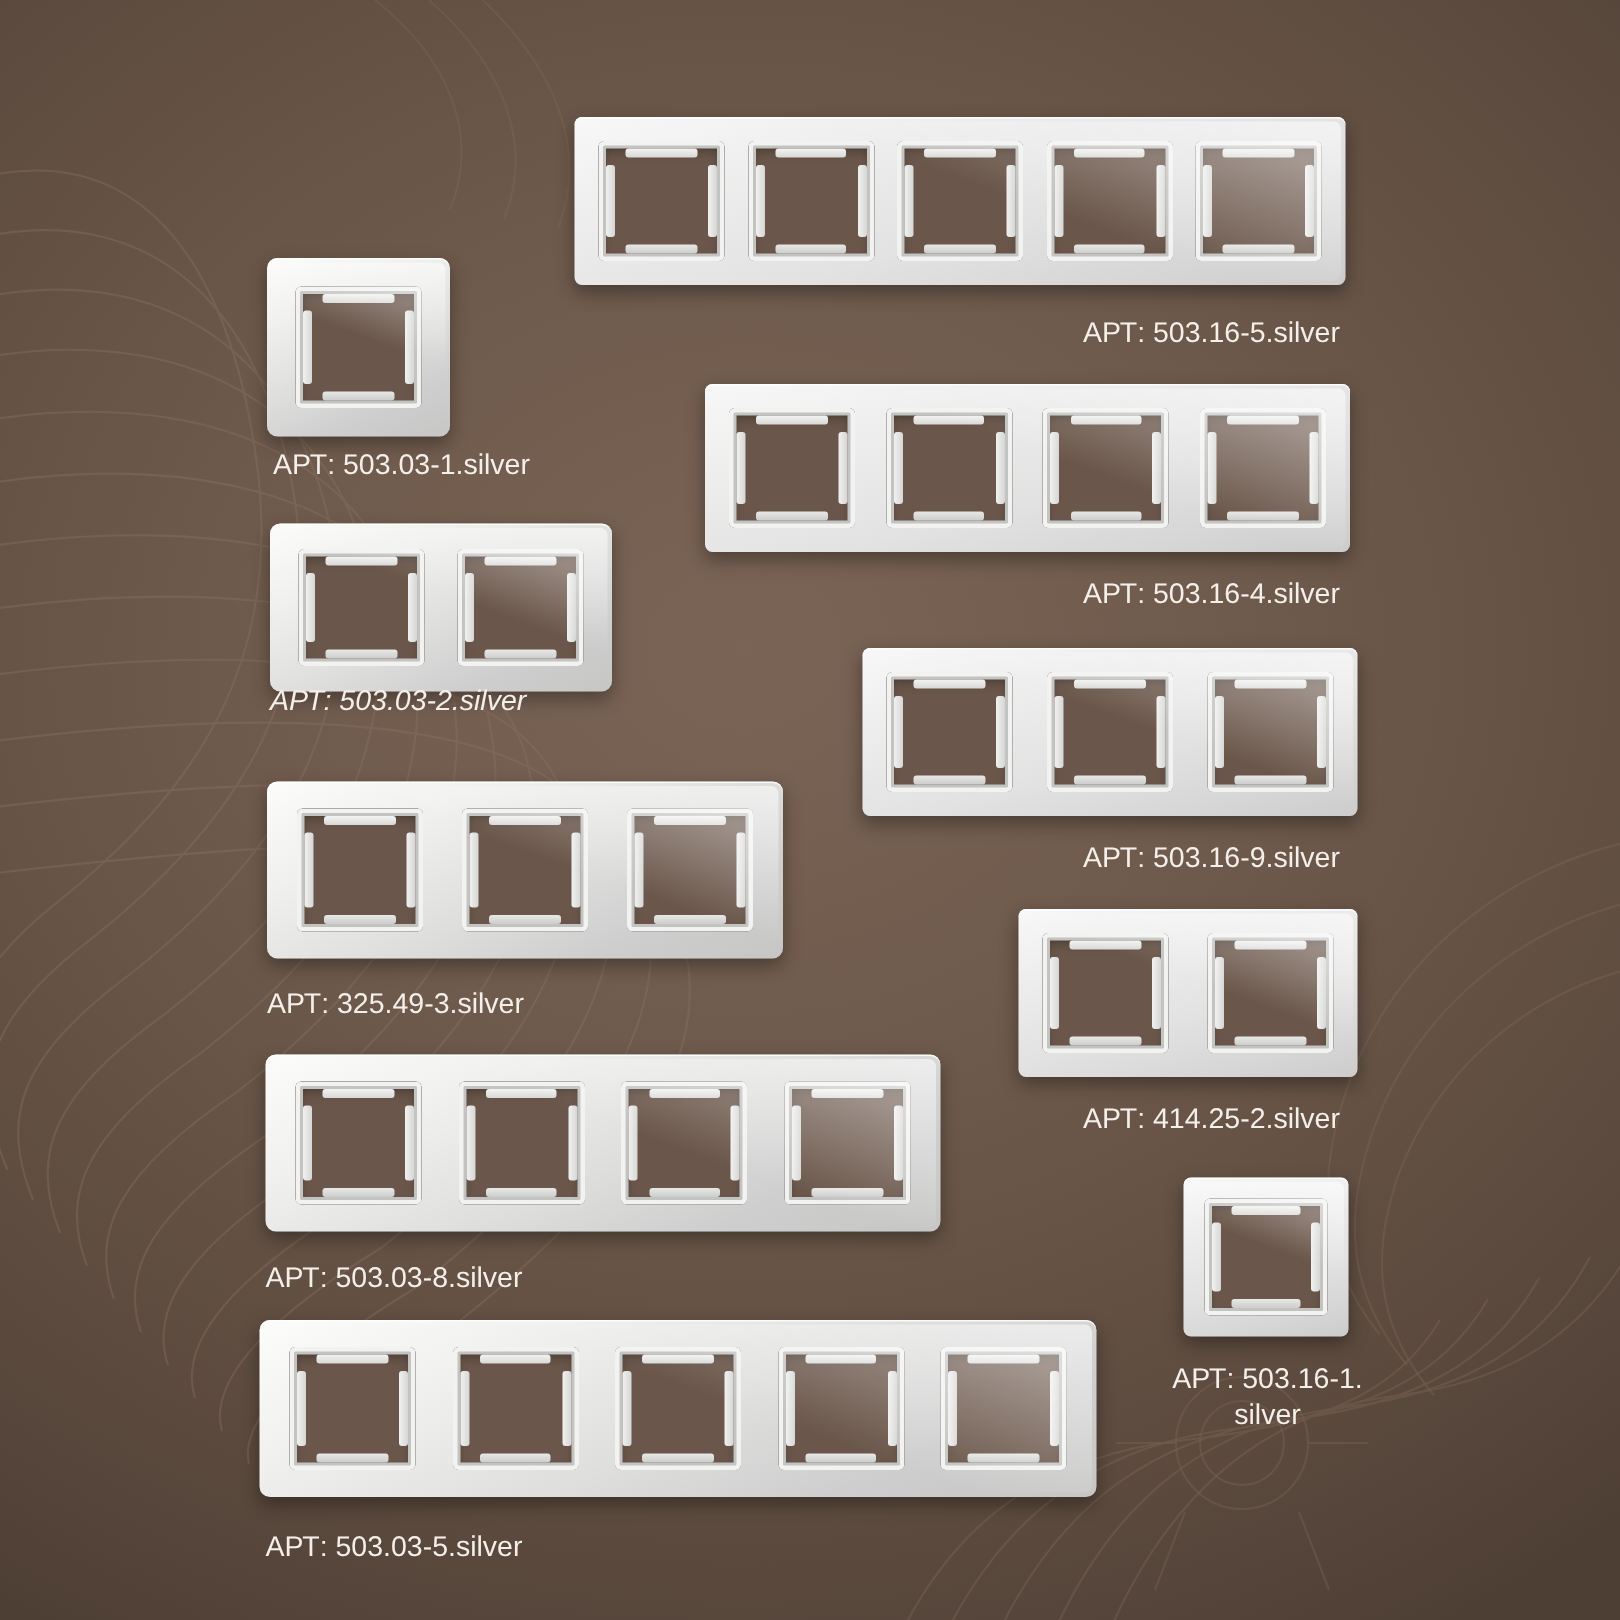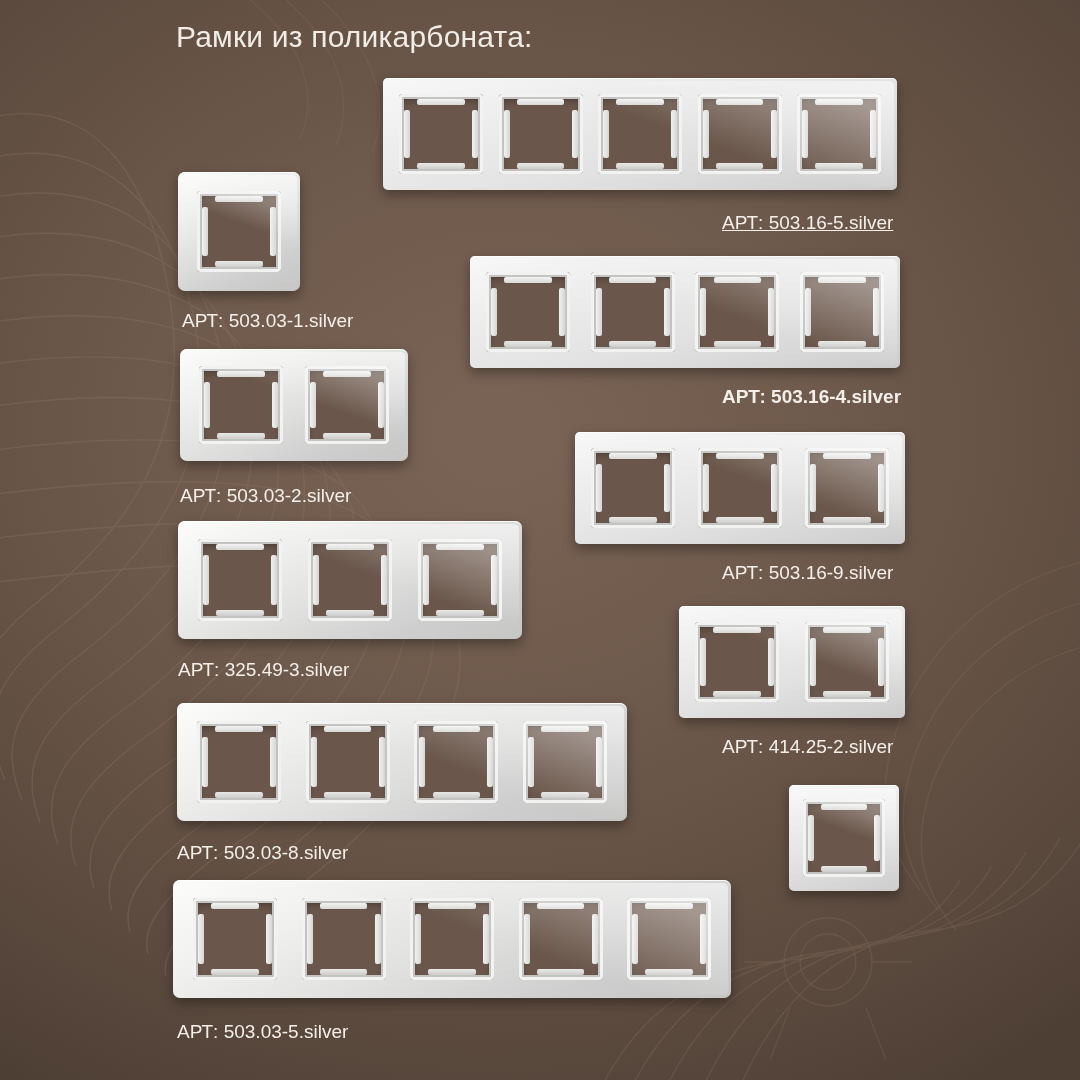--- a/index.html
+++ b/index.html
@@ -174,21 +174,20 @@
       <path d="M790,1008 L770,1060 M866,1008 L886,1060"></path>
       <path d="M784,962 L744,962 M872,962 L912,962"></path>
     </g>
     <g fill="none" stroke="#8a7364" stroke-width="1.4" opacity="0.45">
       <path d="M250,0 C300,40 320,90 300,140"></path>
       <path d="M286,0 C336,44 356,96 336,146"></path>
       <path d="M322,0 C372,48 392,102 372,152"></path>
     </g>
   </svg>
 
-  <div class="title">Рамки из поликарбоната:</div>
 
   <div class="product style-16" style="left:383px; top:78px;">
     <div class="frame" style="width:514px; height:112px; padding:14px 16px;">
       <div class="hole" style="width:84px;height:80px;">
         <span class="side-l"></span>
         <span class="side-r"></span>
       </div>
       <div class="hole" style="width:84px;height:80px;">
         <span class="side-l"></span>
         <span class="side-r"></span>
@@ -200,31 +199,31 @@
       <div class="hole" style="width:84px;height:80px;">
         <span class="side-l"></span>
         <span class="side-r"></span>
       </div>
       <div class="hole" style="width:84px;height:80px;">
         <span class="side-l"></span>
         <span class="side-r"></span>
       </div>
     </div>
   </div>
-  <div class="caption" style="left:722px; top:211px;text-decoration:underline;">АРТ: 503.16-5.silver</div>
+  <div class="caption" style="left:722px; top:211px;">АРТ: 503.16-5.silver</div>
 
   <div class="product style-03" style="left:178px; top:172px;">
     <div class="frame" style="width:122px; height:119px; padding:19px 19px; justify-content:center;">
       <div class="hole" style="width:84px;height:81px;">
         <span class="side-l"></span>
         <span class="side-r"></span>
       </div>
     </div>
   </div>
-  <div class="caption" style="left:182px; top:299px;margin-top:10px;">АРТ: 503.03-1.silver</div>
+  <div class="caption" style="left:182px; top:299px;">АРТ: 503.03-1.silver</div>
 
   <div class="product style-16" style="left:470px; top:256px;">
     <div class="frame" style="width:430px; height:112px; padding:14px 16px;">
       <div class="hole" style="width:84px;height:80px;">
         <span class="side-l"></span>
         <span class="side-r"></span>
       </div>
       <div class="hole" style="width:84px;height:80px;">
         <span class="side-l"></span>
         <span class="side-r"></span>
@@ -232,35 +231,35 @@
       <div class="hole" style="width:84px;height:80px;">
         <span class="side-l"></span>
         <span class="side-r"></span>
       </div>
       <div class="hole" style="width:84px;height:80px;">
         <span class="side-l"></span>
         <span class="side-r"></span>
       </div>
     </div>
   </div>
-  <div class="caption" style="left:722px; top:385px;font-weight:bold;">АРТ: 503.16-4.silver</div>
+  <div class="caption" style="left:722px; top:385px;">АРТ: 503.16-4.silver</div>
 
   <div class="product style-03" style="left:180px; top:349px;">
     <div class="frame" style="width:228px; height:112px; padding:16px 19px;">
       <div class="hole" style="width:84px;height:78px;">
         <span class="side-l"></span>
         <span class="side-r"></span>
       </div>
       <div class="hole" style="width:84px;height:78px;">
         <span class="side-l"></span>
         <span class="side-r"></span>
       </div>
     </div>
   </div>
-  <div class="caption" style="left:180px; top:484px;">АРТ: 503.03-2.silver</div>
+  <div class="caption" style="left:180px; top:456px;font-style:italic;">АРТ: 503.03-2.silver</div>
 
   <div class="product style-16" style="left:575px; top:432px;">
     <div class="frame" style="width:330px; height:112px; padding:14px 16px;">
       <div class="hole" style="width:84px;height:80px;">
         <span class="side-l"></span>
         <span class="side-r"></span>
       </div>
       <div class="hole" style="width:84px;height:80px;">
         <span class="side-l"></span>
         <span class="side-r"></span>
@@ -328,20 +327,22 @@
   <div class="caption" style="left:177px; top:841px;">АРТ: 503.03-8.silver</div>
 
   <div class="product style-16" style="left:789px; top:785px;">
     <div class="frame" style="width:110px; height:106px; padding:14px 14px; justify-content:center;">
       <div class="hole" style="width:82px;height:78px;">
         <span class="side-l"></span>
         <span class="side-r"></span>
       </div>
     </div>
   </div>
+  <div class="caption center" style="left:760px; top:908px; width:170px;">АРТ: 503.16-1.
+silver</div>
 
   <div class="product style-03" style="left:173px; top:880px;">
     <div class="frame" style="width:558px; height:118px; padding:18px 20px;">
       <div class="hole" style="width:84px;height:82px;">
         <span class="side-l"></span>
         <span class="side-r"></span>
       </div>
       <div class="hole" style="width:84px;height:82px;">
         <span class="side-l"></span>
         <span class="side-r"></span>

